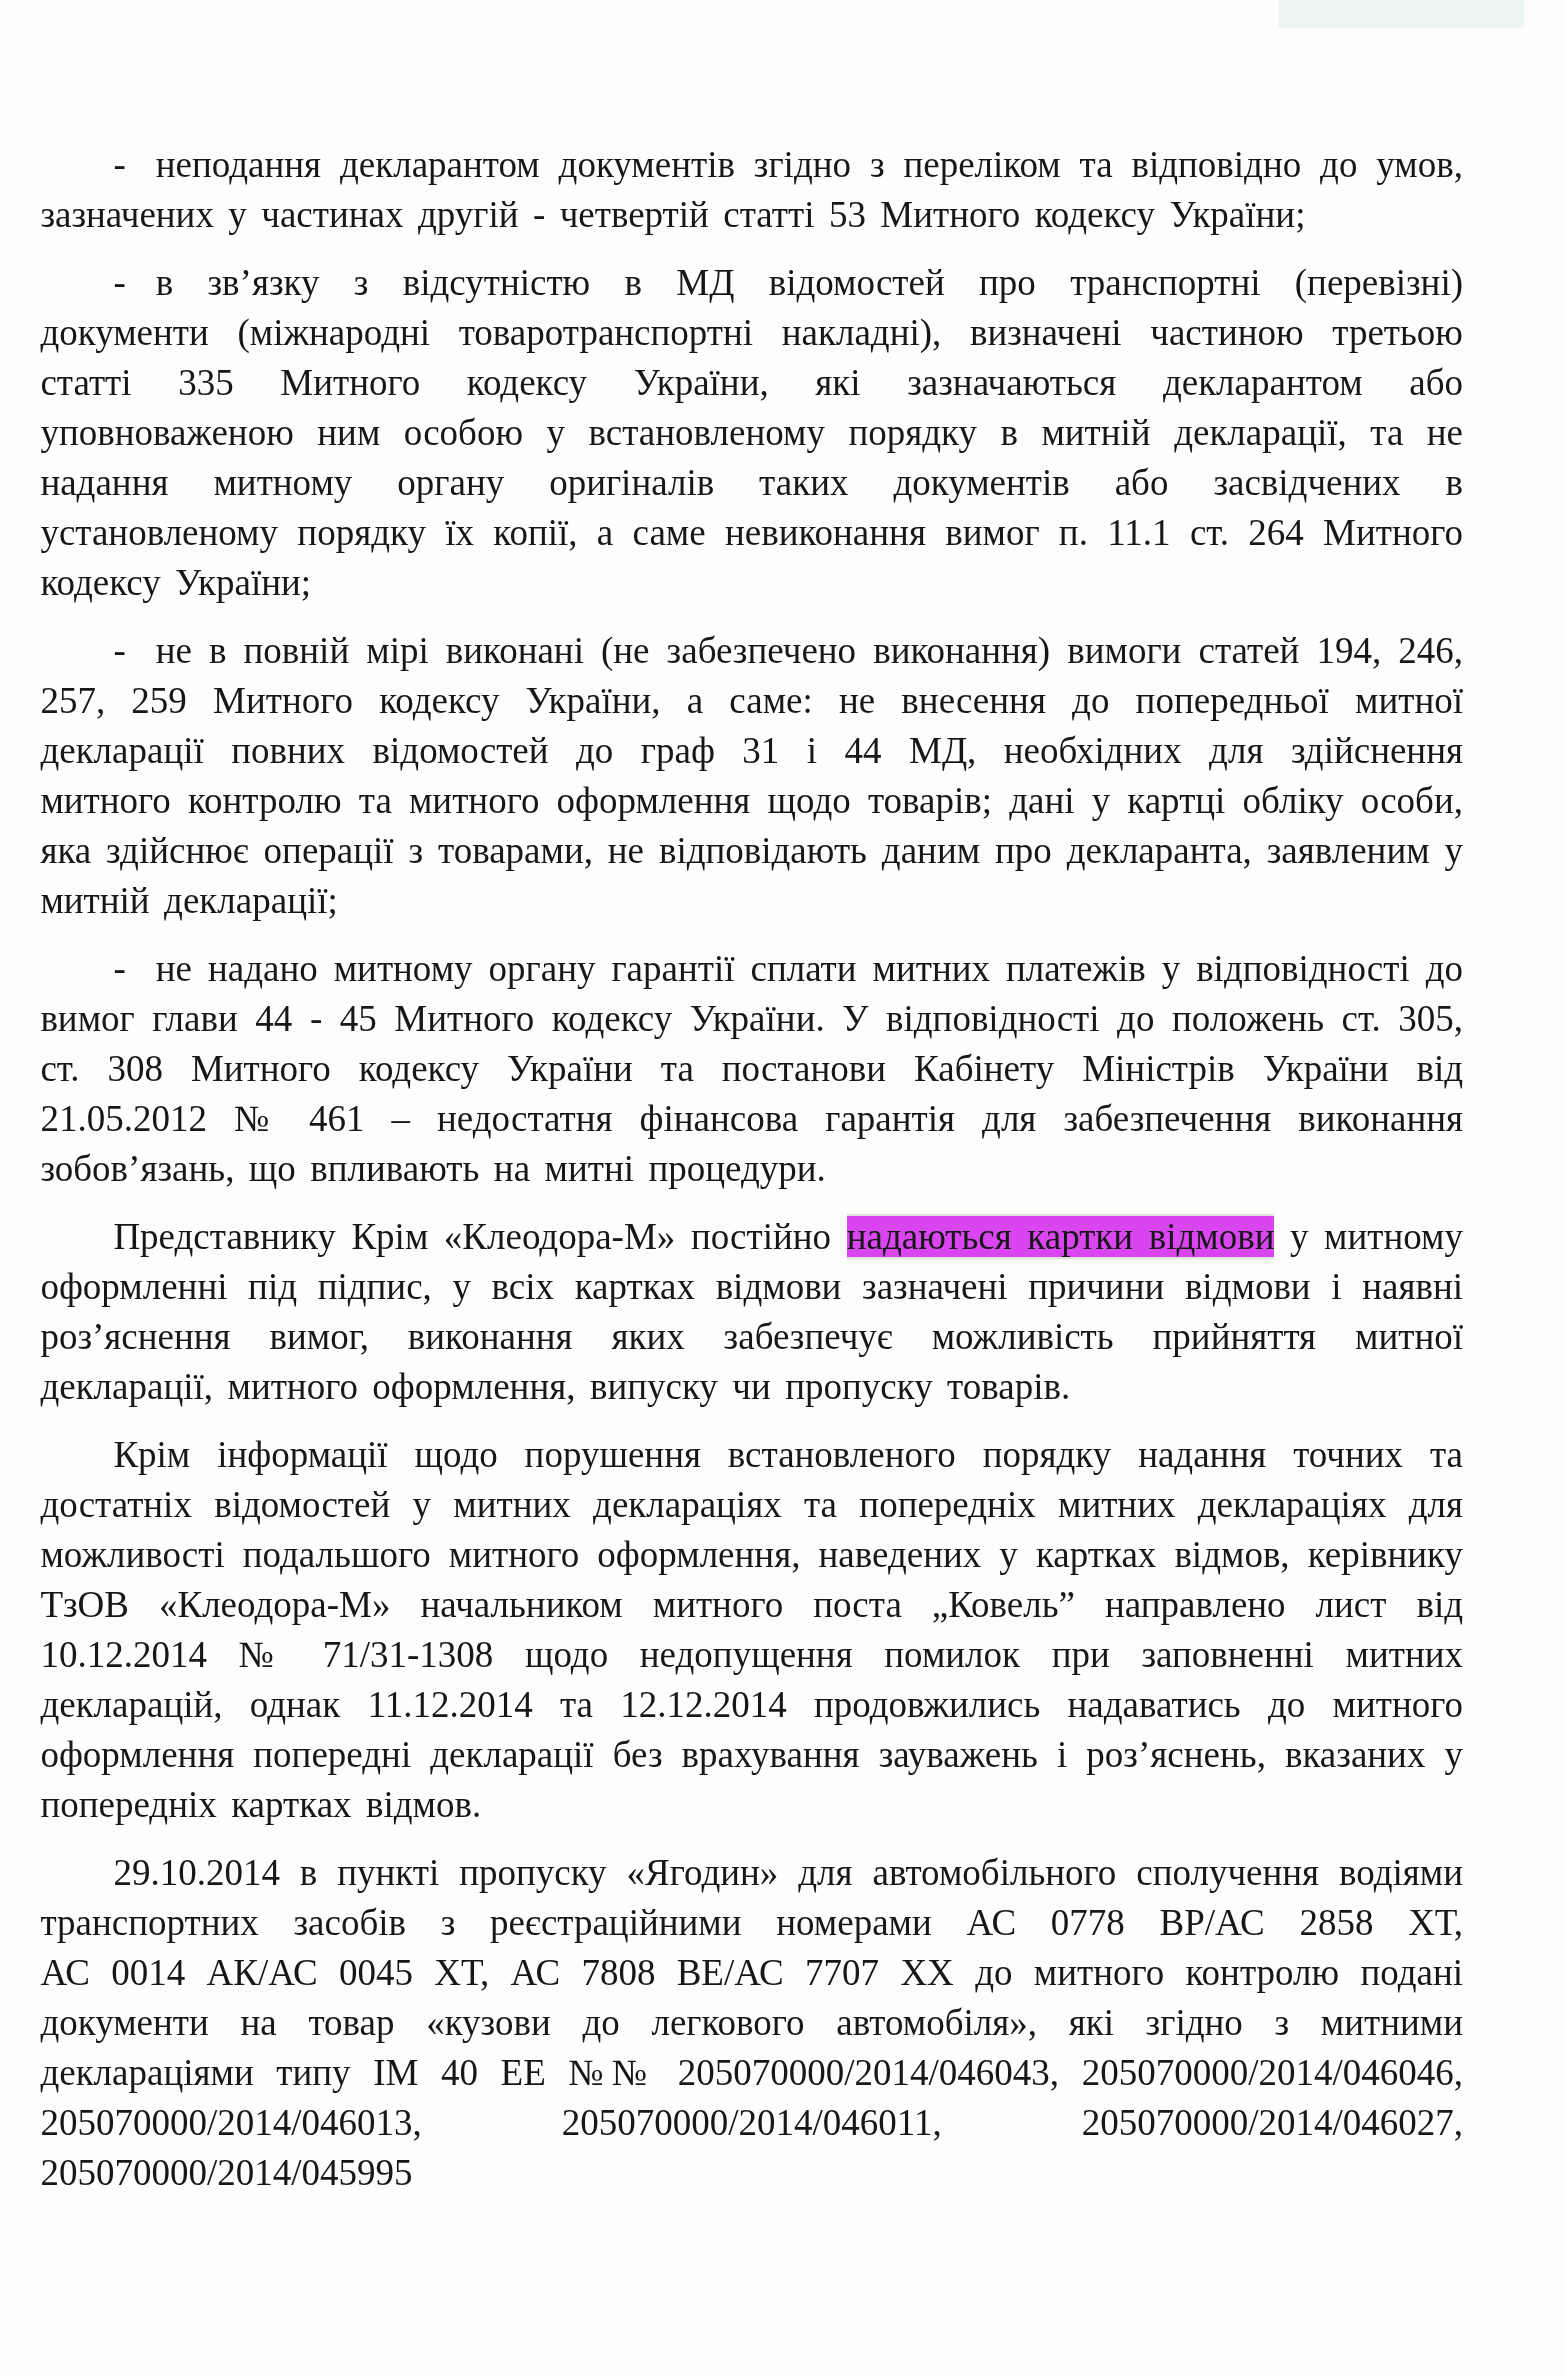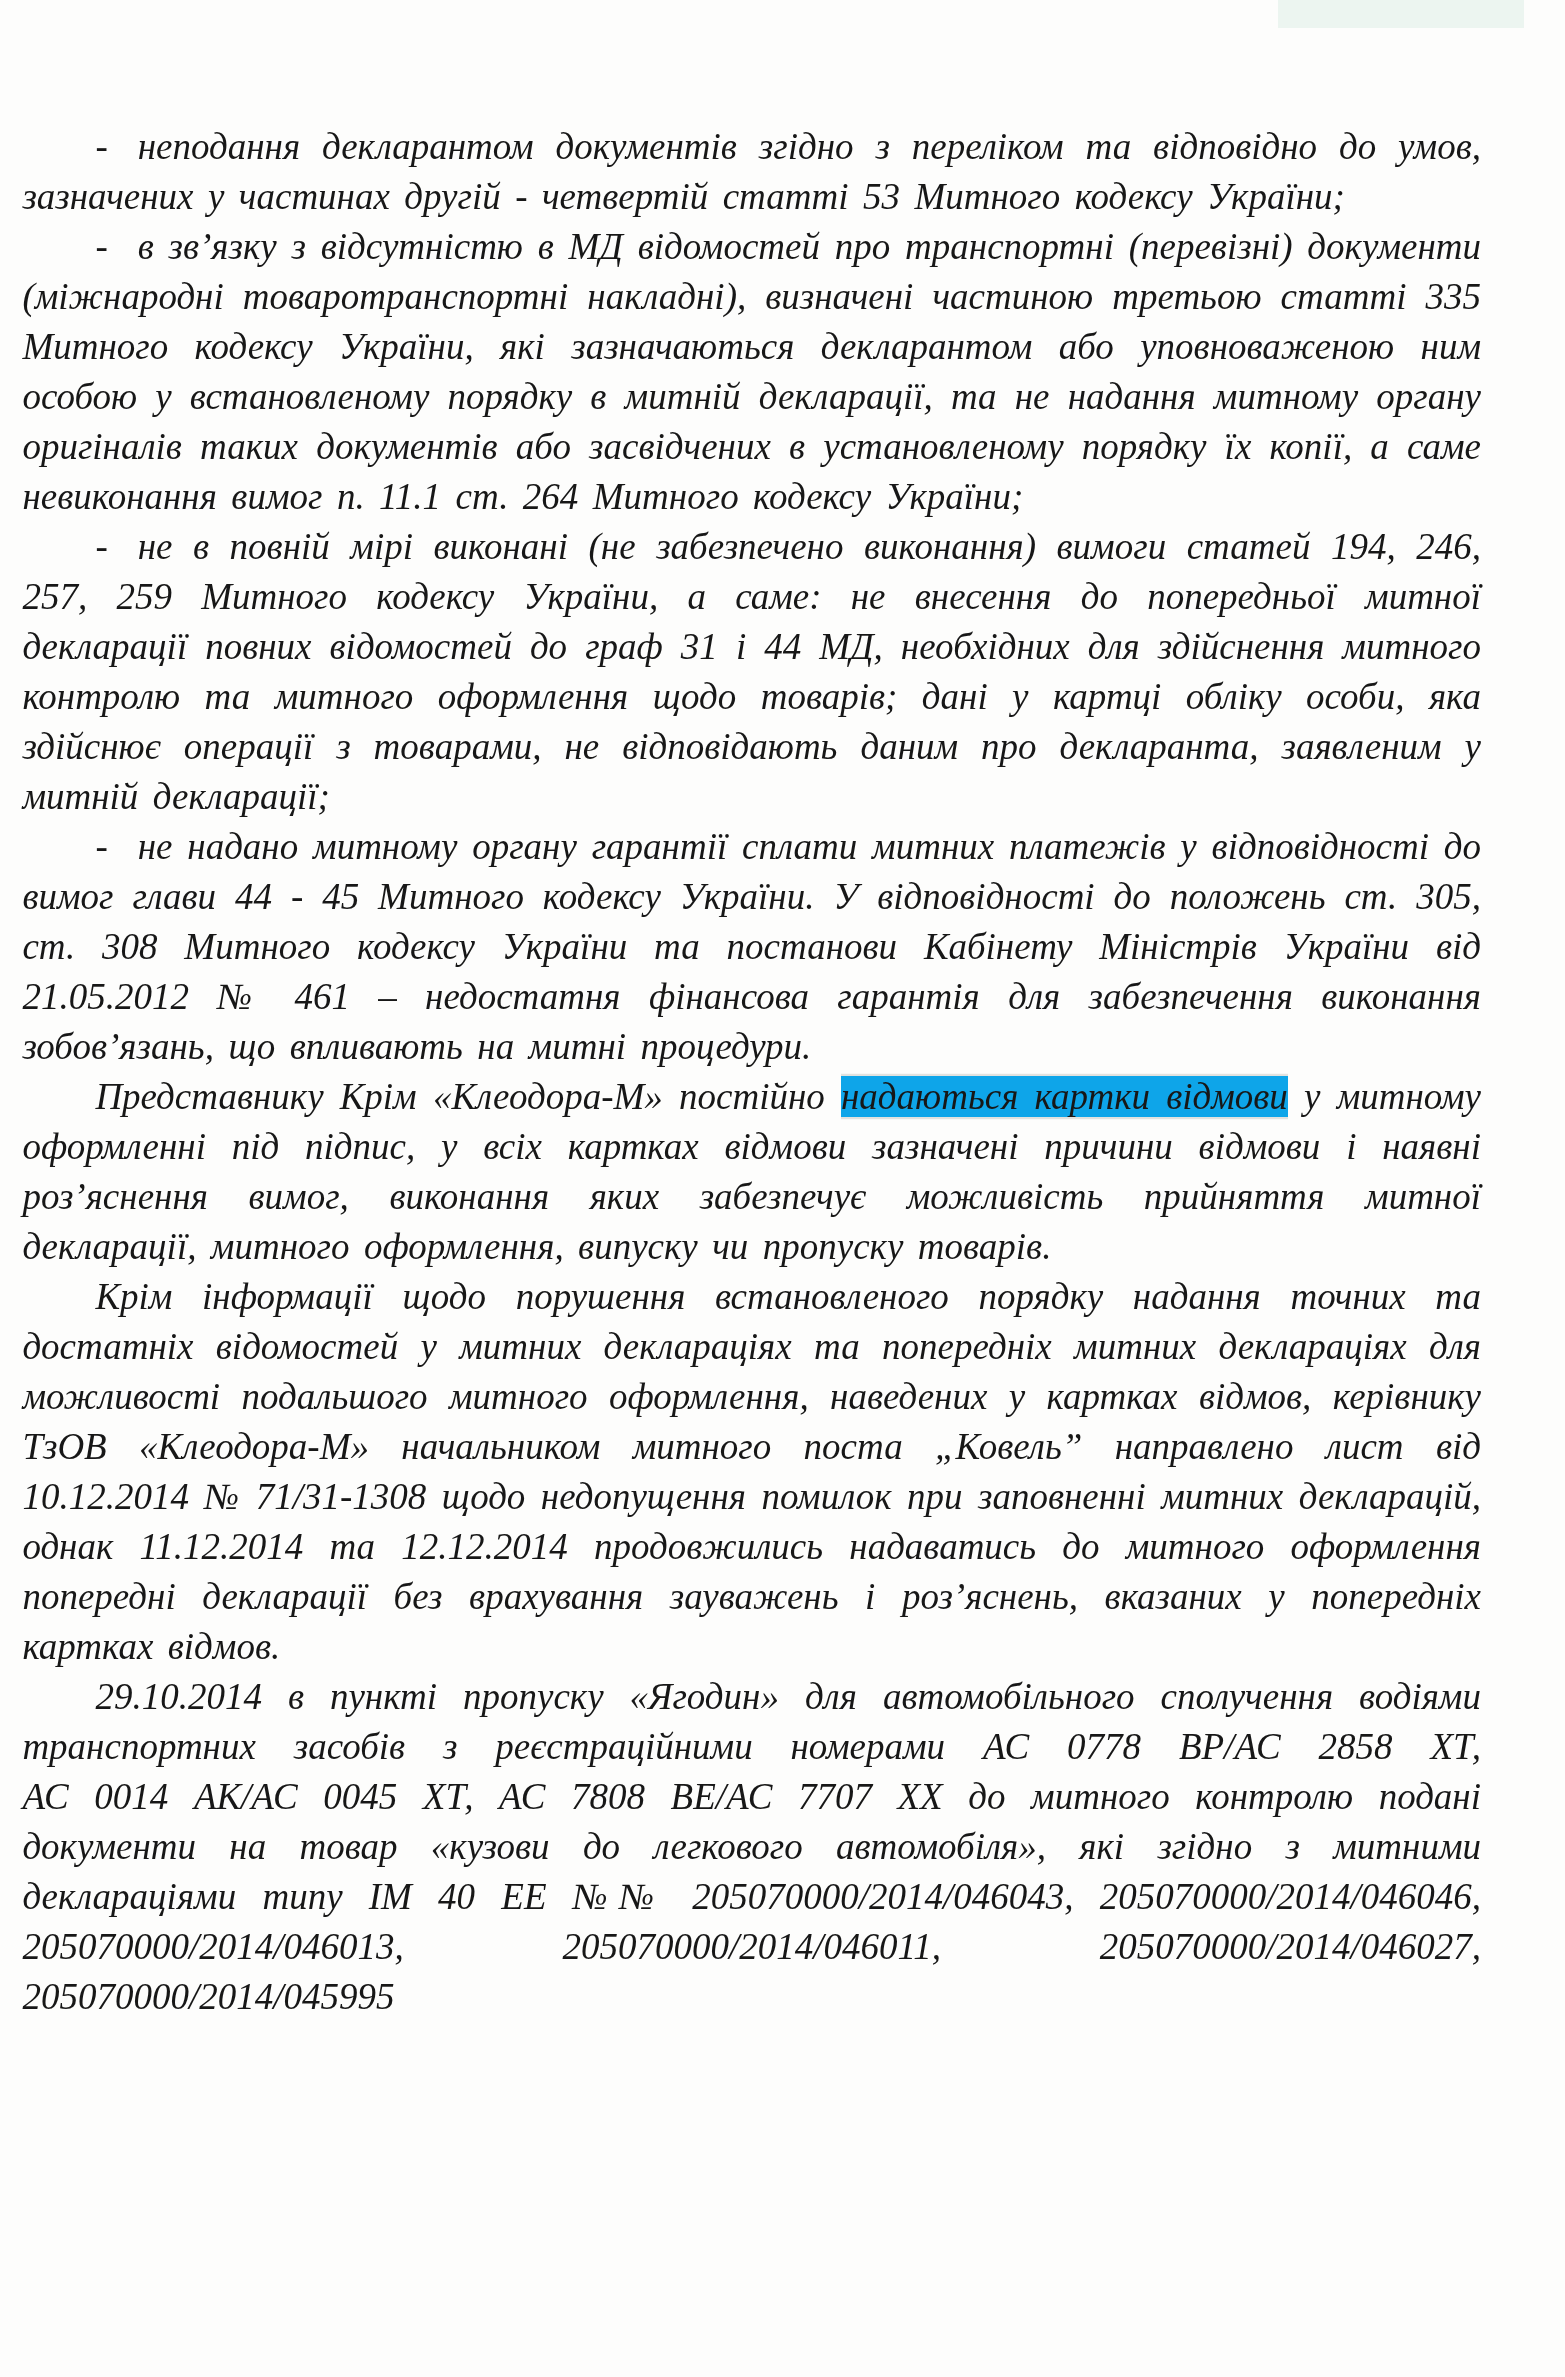--- a/index.html
+++ b/index.html
@@ -28,29 +28,28 @@
     padding: 122px 84px 0 22.4px;
     font-family: "Liberation Serif", "DejaVu Serif", serif;
     font-size: 37px;
     line-height: 50px;
     color: #171717;
     text-align: justify;
     word-spacing: 5.2px;
     hyphens: none;
   }
   .para {
-    margin: 0;
+    margin: 18px;
     text-indent: 73px;
-    font-style: italic;
   }
   .dash {
     padding-right: 30px;
   }
   .scan-shade {
-    background: #0ea5e9;
+    background: #d946ef;
     box-shadow: 0 2.2px 0 #e2e2df, 0 -2.2px 0 #e2e2df;
   }
   .last-justify {
     text-align-last: justify;
   }
 </style>
 </head>
 <body>
 
 <div class="scan-tint"></div>

